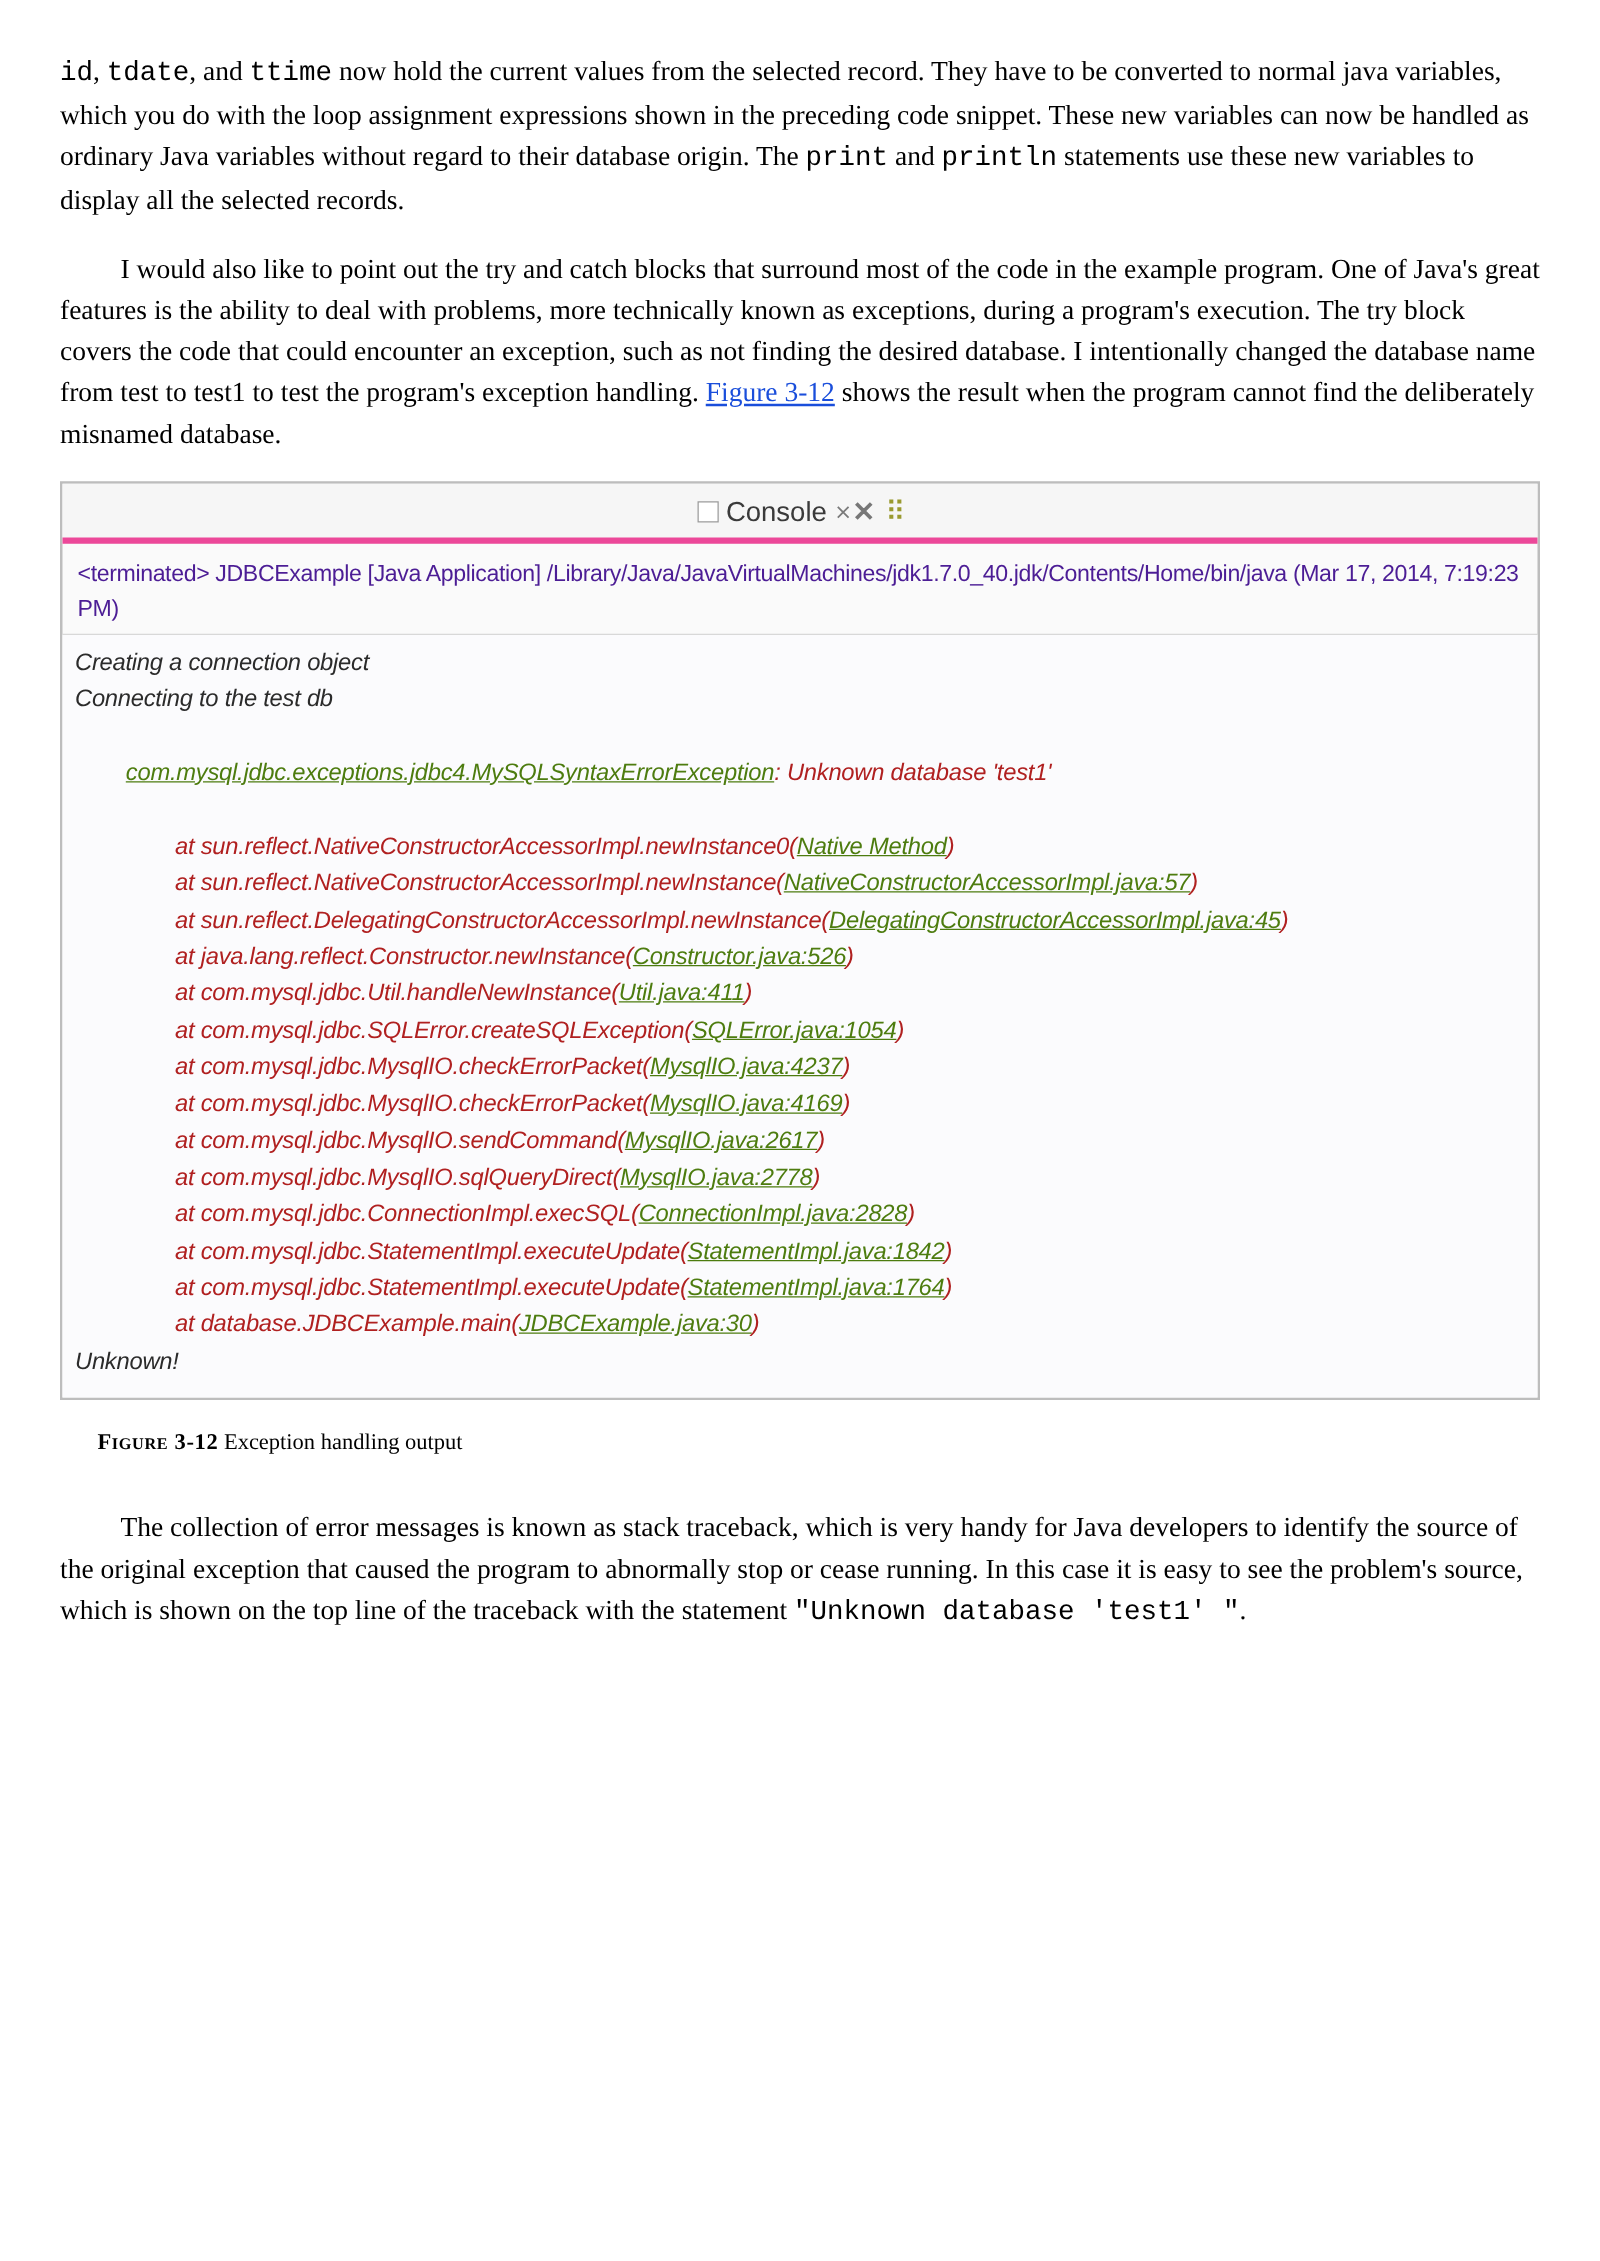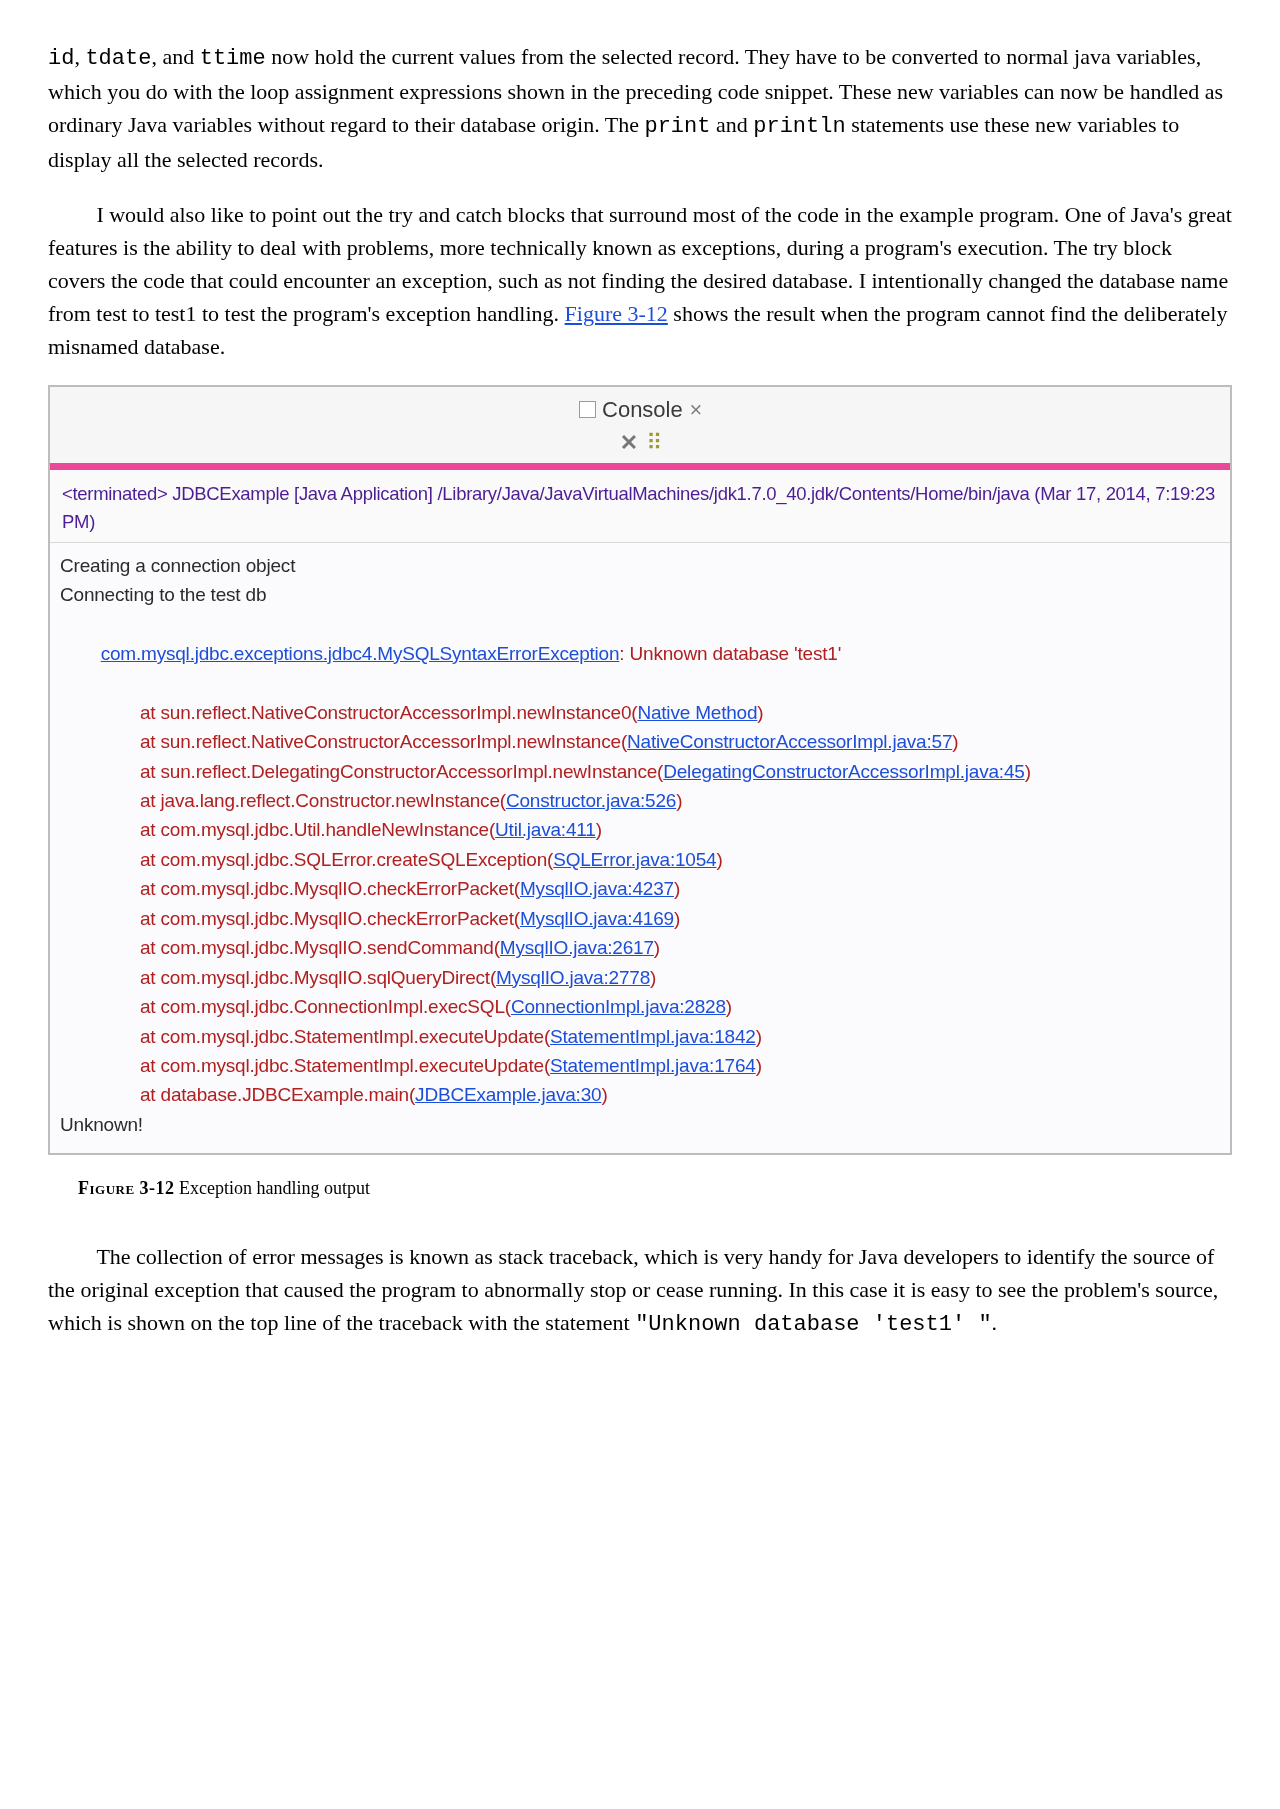--- a/index.html
+++ b/index.html
@@ -24,22 +24,21 @@
     font-family: 'Arial Narrow', 'Helvetica Condensed', sans-serif;
     font-stretch: condensed;
     margin-bottom: 20px;
   }
   .console-tab-row {
     display: flex;
     align-items: center;
     justify-content: center;
     padding: 6px 8px 4px 10px;
     background: #f6f6f6;
-    border-bottom: 7px solid #ec4899;
-    flex-direction: column;
+    border-bottom: 5px solid #ec4899;
   }
   .console-tab-left {
     display: flex;
     align-items: center;
     gap: 6px;
     font-size: 22px;
     color: #3a3a3a;
     font-weight: 500;
   }
   .console-icon {
@@ -61,24 +60,24 @@
     border-bottom: 1px solid #d8d8d8;
     letter-spacing: -0.3px;
   }
   .console-body {
     padding: 8px 10px 14px 10px;
     background: #fbfbfd;
     font-size: 19px;
     line-height: 1.55;
     letter-spacing: -0.2px;
   }
-  .cline { white-space: pre-wrap; }
+  .cline { white-space: pre-wrap; font-style: italic; }
   .c-black { color: #2b2b2b; }
   .c-red { color: #b02020; }
-  .c-link { color: #1d4ed8; text-decoration: underline; }
+  .c-link { color: #4d7c0f; text-decoration: underline; }
   .c-ind { padding-left: 80px; }
   .figcap {
     font-size: 18px;
     margin: 6px 0 38px 30px;
   }
   .figcap-label {
     font-variant: small-caps;
     font-weight: bold;
     letter-spacing: 0.5px;
   }

